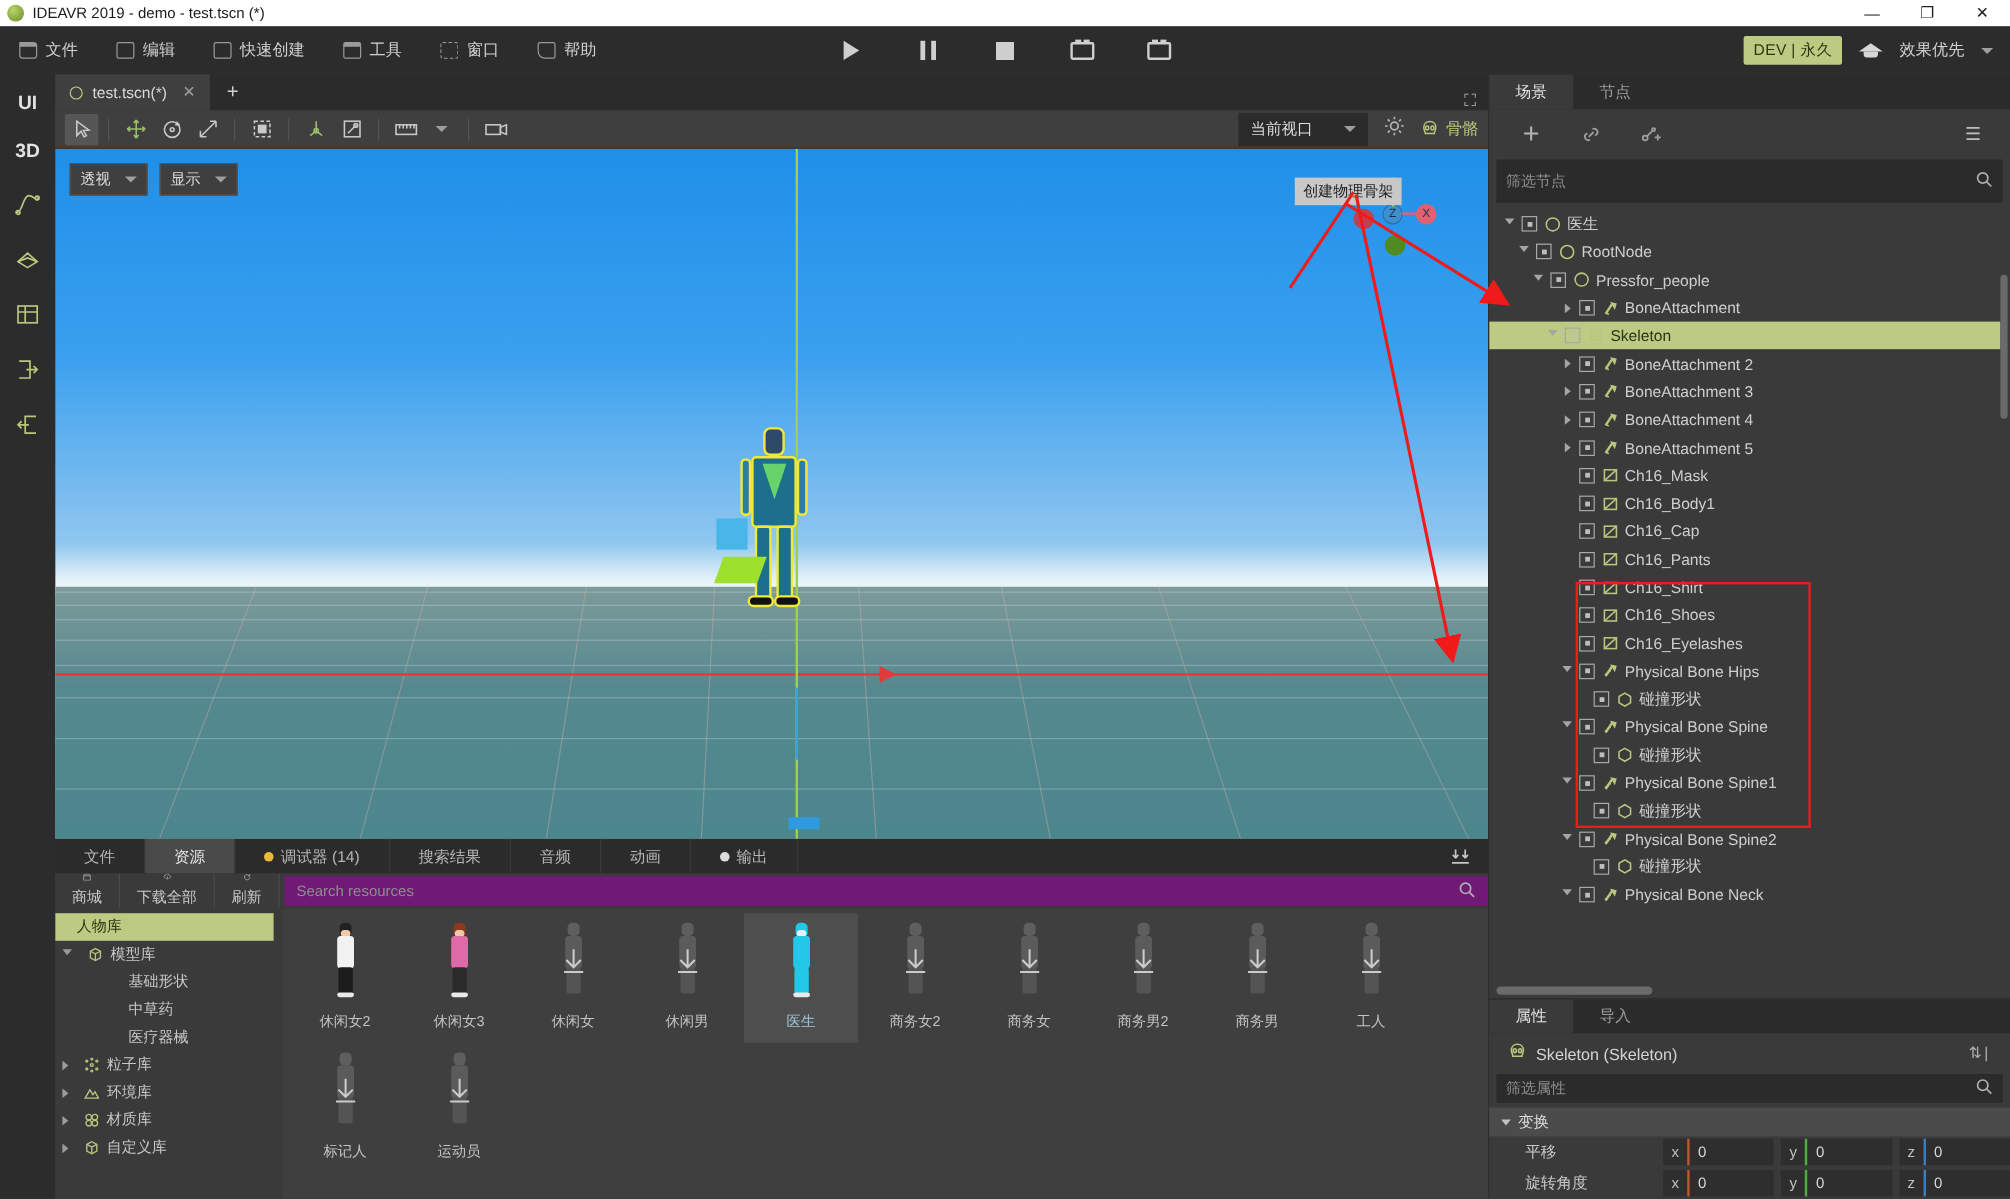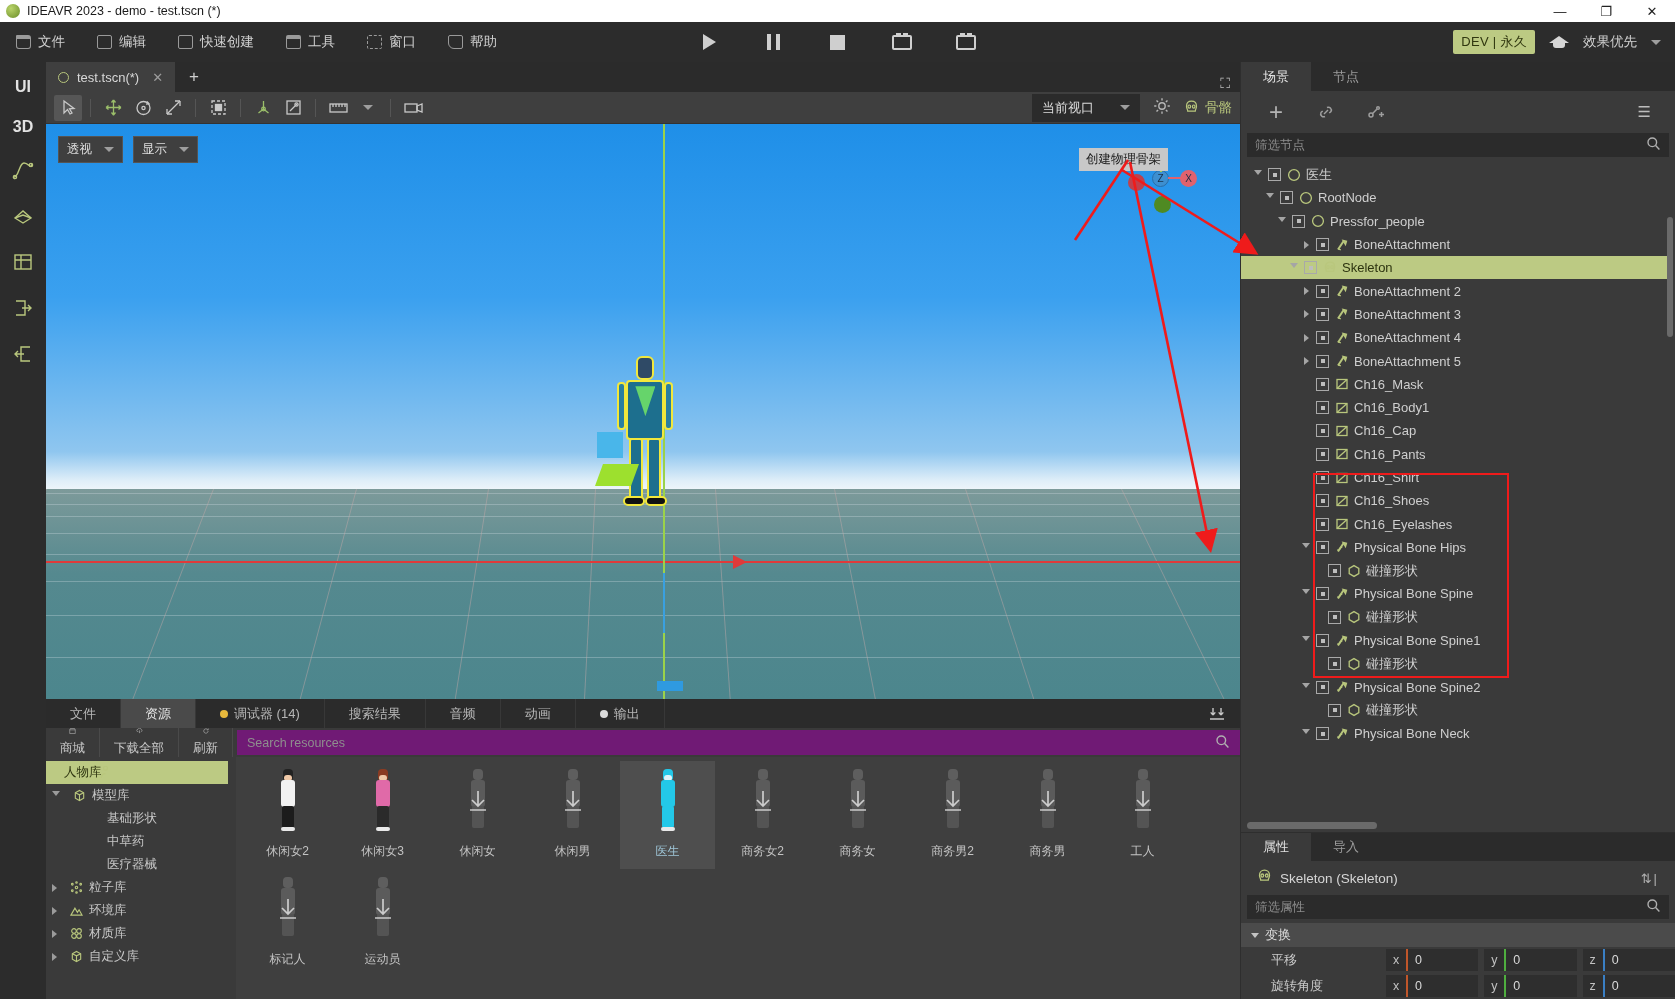--- a/index.html
+++ b/index.html
@@ -153,21 +153,21 @@
   .rt-tabs { height:29px; background:#2b2b2b; display:flex; align-items:stretch; }
   .rtab { padding:0 22px; display:flex;align-items:center;font-size:13px;color:#9d9d9d; }
   .rtab.active { background:#3a3a3a; color:#e3e3e3; }
 
   .scene-tools { height:42px; display:flex; align-items:center; gap:28px; padding:0 24px; }
   .st-ic { width:22px;height:22px; display:flex;align-items:center;justify-content:center; }
   .st-ic svg { stroke:#9e9e9e; fill:none; stroke-width:1.5; }
   .st-ic.plus { color:#b3b3b3; font-size:24px; line-height:1; }
   .scene-tools .ham { margin-left:auto; color:#bdbdbd; font-size:15px; }
 
-  .filter-node { height:24px; background:#2b2b2b; margin:0 6px; display:flex; align-items:center;
+  .filter-node { height:36px; background:#2b2b2b; margin:0 6px; display:flex; align-items:center;
                  padding:0 8px; font-size:12.5px; color:#8d8d8d; }
   .filter-node .mag { margin-left:auto; }
 
   .tree { flex:1; overflow:hidden; position:relative; padding-top:6px; }
   .trow { height:23.3px; display:flex; align-items:center; gap:5px; font-size:13px; color:#cfcfcf;
           position:relative; padding-right:6px; }
   .trow.sel { background:#bcca83; color:#2d3410; }
   .tarrow { width:10px; display:flex; align-items:center; justify-content:center; }
   .tarrow i { width:0;height:0;border-left:5px solid #a5a5a5;border-top:4px solid transparent;border-bottom:4px solid transparent; display:block;}
   .tarrow.open i { border-left:4px solid transparent;border-right:4px solid transparent;border-top:5px solid #a5a5a5; }
@@ -200,21 +200,21 @@
   .vfield .bar { width:2px; height:22px; }
   .vfield .val { padding-left:7px; color:#d9d9d9; }
 </style>
 </head>
 <body>
 
 <div class="app">
 
   <div class="titlebar">
     <div class="tb-icon"></div>
-    <div class="tb-text">IDEAVR 2023 - demo - test.tscn (*)</div>
+    <div class="tb-text">IDEAVR 2019 - demo - test.tscn (*)</div>
     <div class="winbtns">
       <div class="winbtn">—</div>
       <div class="winbtn">❐</div>
       <div class="winbtn">✕</div>
     </div>
   </div>
 
   <div class="menubar">
     <div class="menu-item">
       <span class="mi-icon folder"></span>

